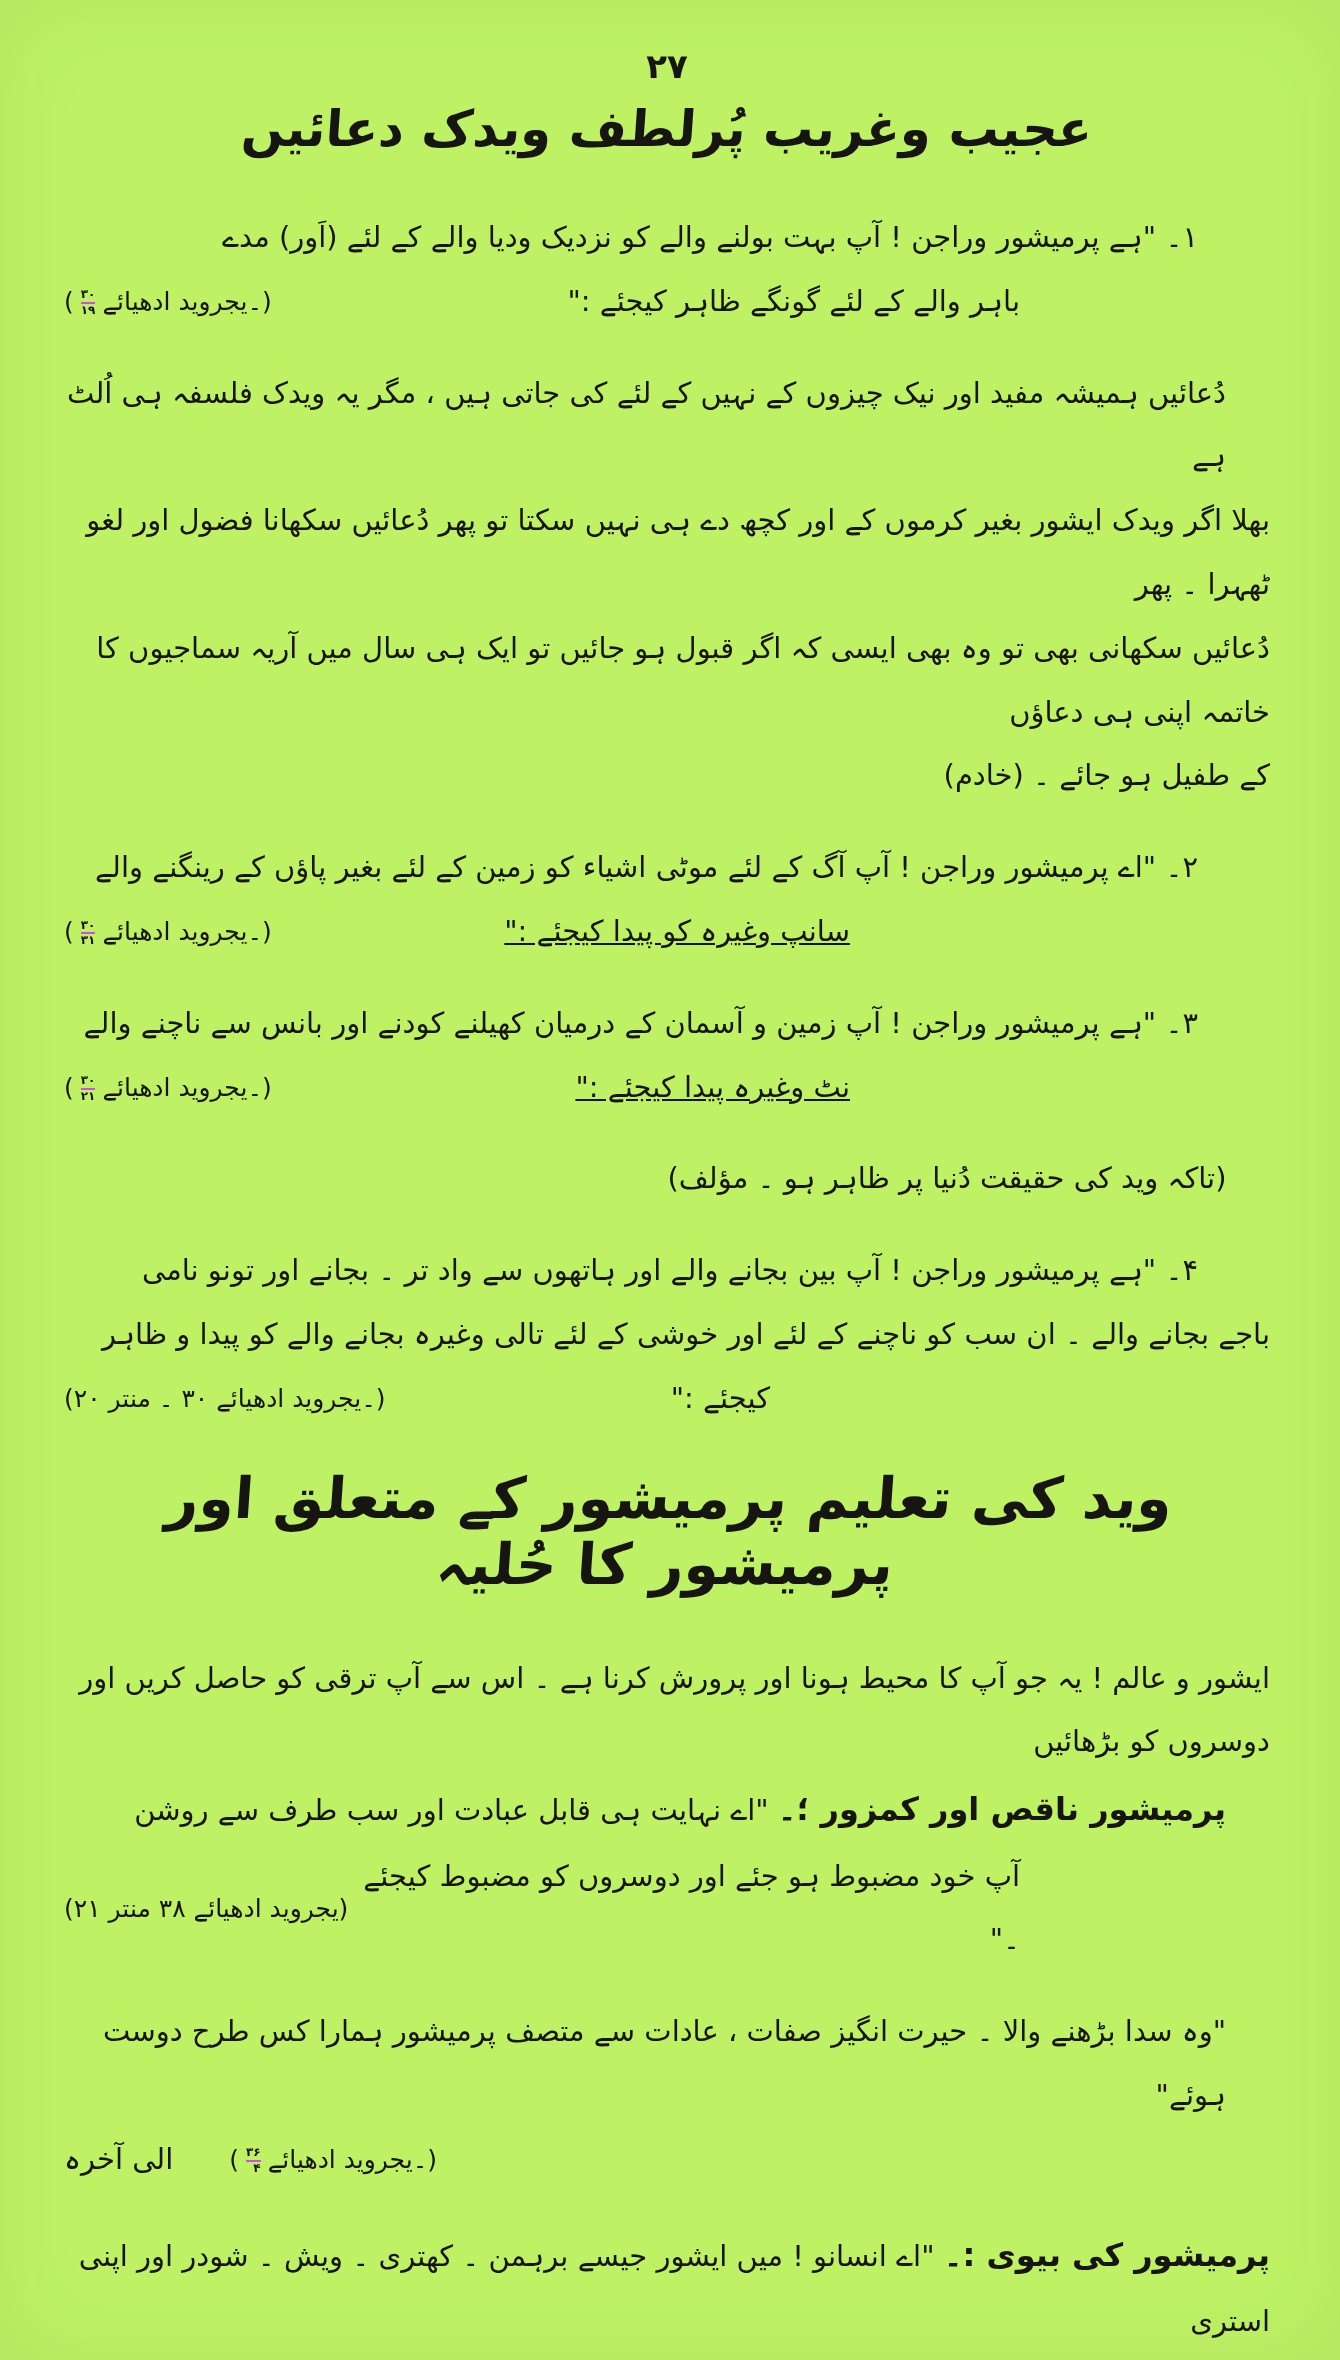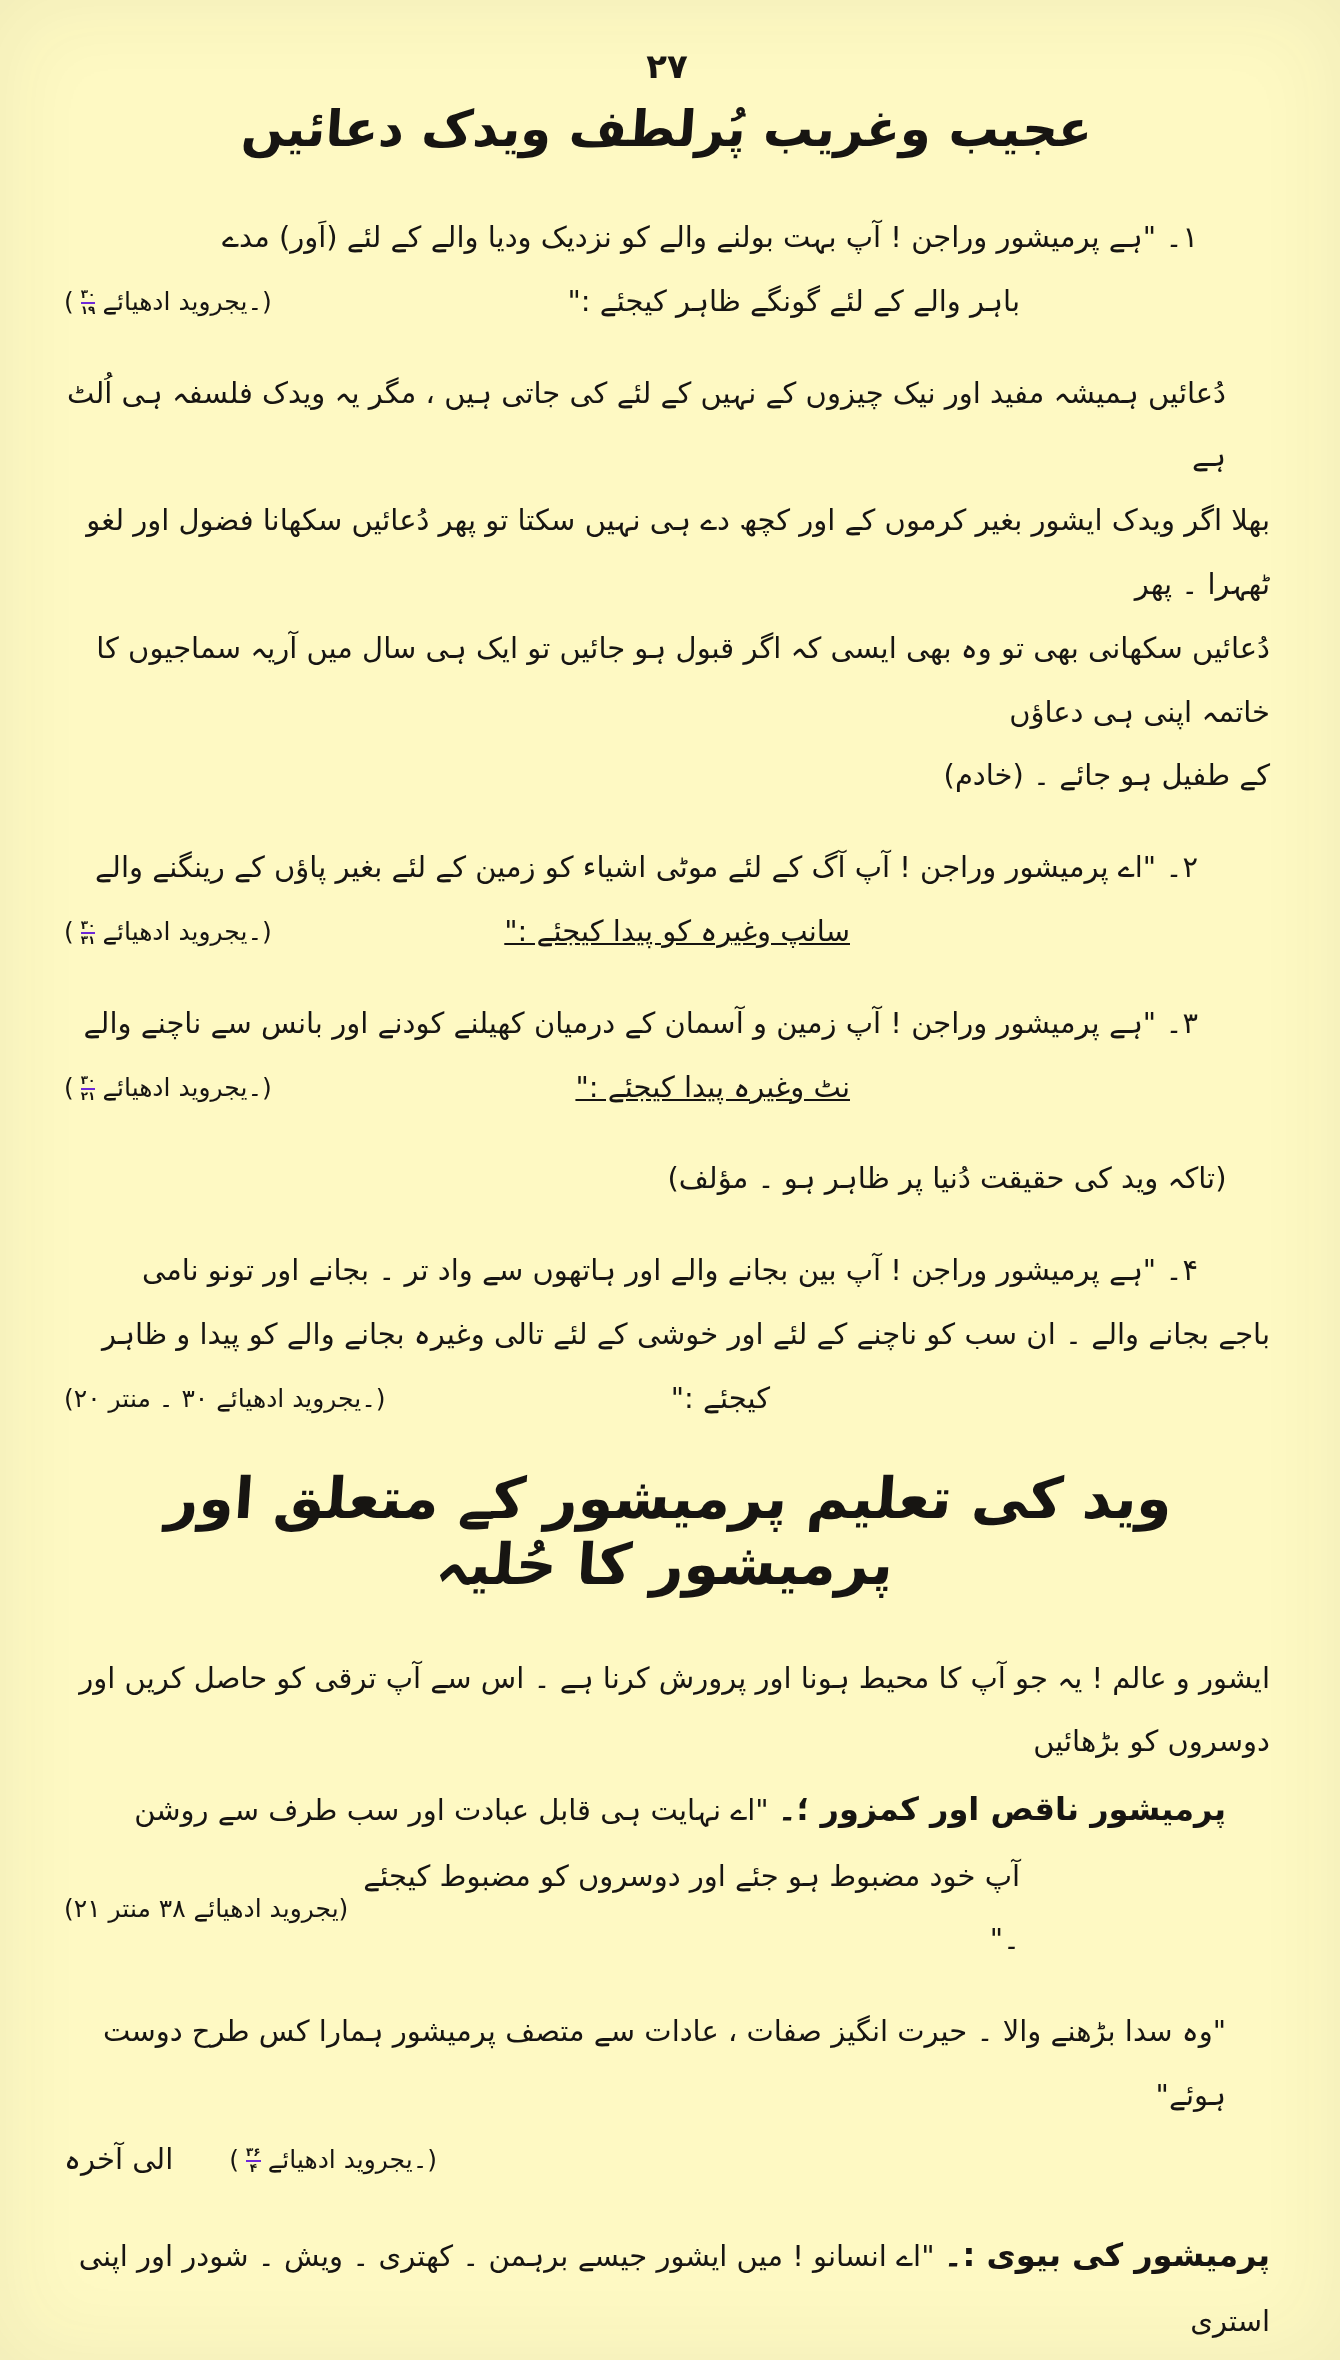--- a/index.html
+++ b/index.html
@@ -1,21 +1,21 @@
 <!DOCTYPE html>
 <html dir="rtl" lang="ur"><head>
 <meta charset="utf-8">
 <style>
   * { margin:0; padding:0; box-sizing:border-box; }
   html, body { background:#e9e8e3; }
   .page {
     position:relative;
     width:1340px; height:2360px;
     margin:0 auto;
-    background:#fef9c3;
+    background:#bef264;
     color:#171512;
     font-family:"DejaVu Sans", sans-serif;
     direction:rtl;
     padding:46px 70px 40px 64px;
     overflow:hidden;
     box-shadow: inset 0 0 90px rgba(60,55,45,0.07);
   }
   .pageno {
     text-align:center;
     font-size:34px; font-weight:bold;
@@ -62,21 +62,21 @@
   .frac {
     display:inline-flex;
     flex-direction:column;
     vertical-align:middle;
     text-align:center;
     font-size:12px;
     line-height:1.15;
     margin:0 7px;
     font-weight:bold;
   }
-  .frac .den { border-top:2px solid #6d28d9; }
+  .frac .den { border-top:2px solid #d946ef;text-align:right; }
   .center-left  { text-align:center; padding-left:560px; }
   .intro { font-weight:bold; font-size:32px; }
 </style>
 </head>
 <body>
 
 <div class="page">
 
   <div class="pageno">۲۷</div>
 

